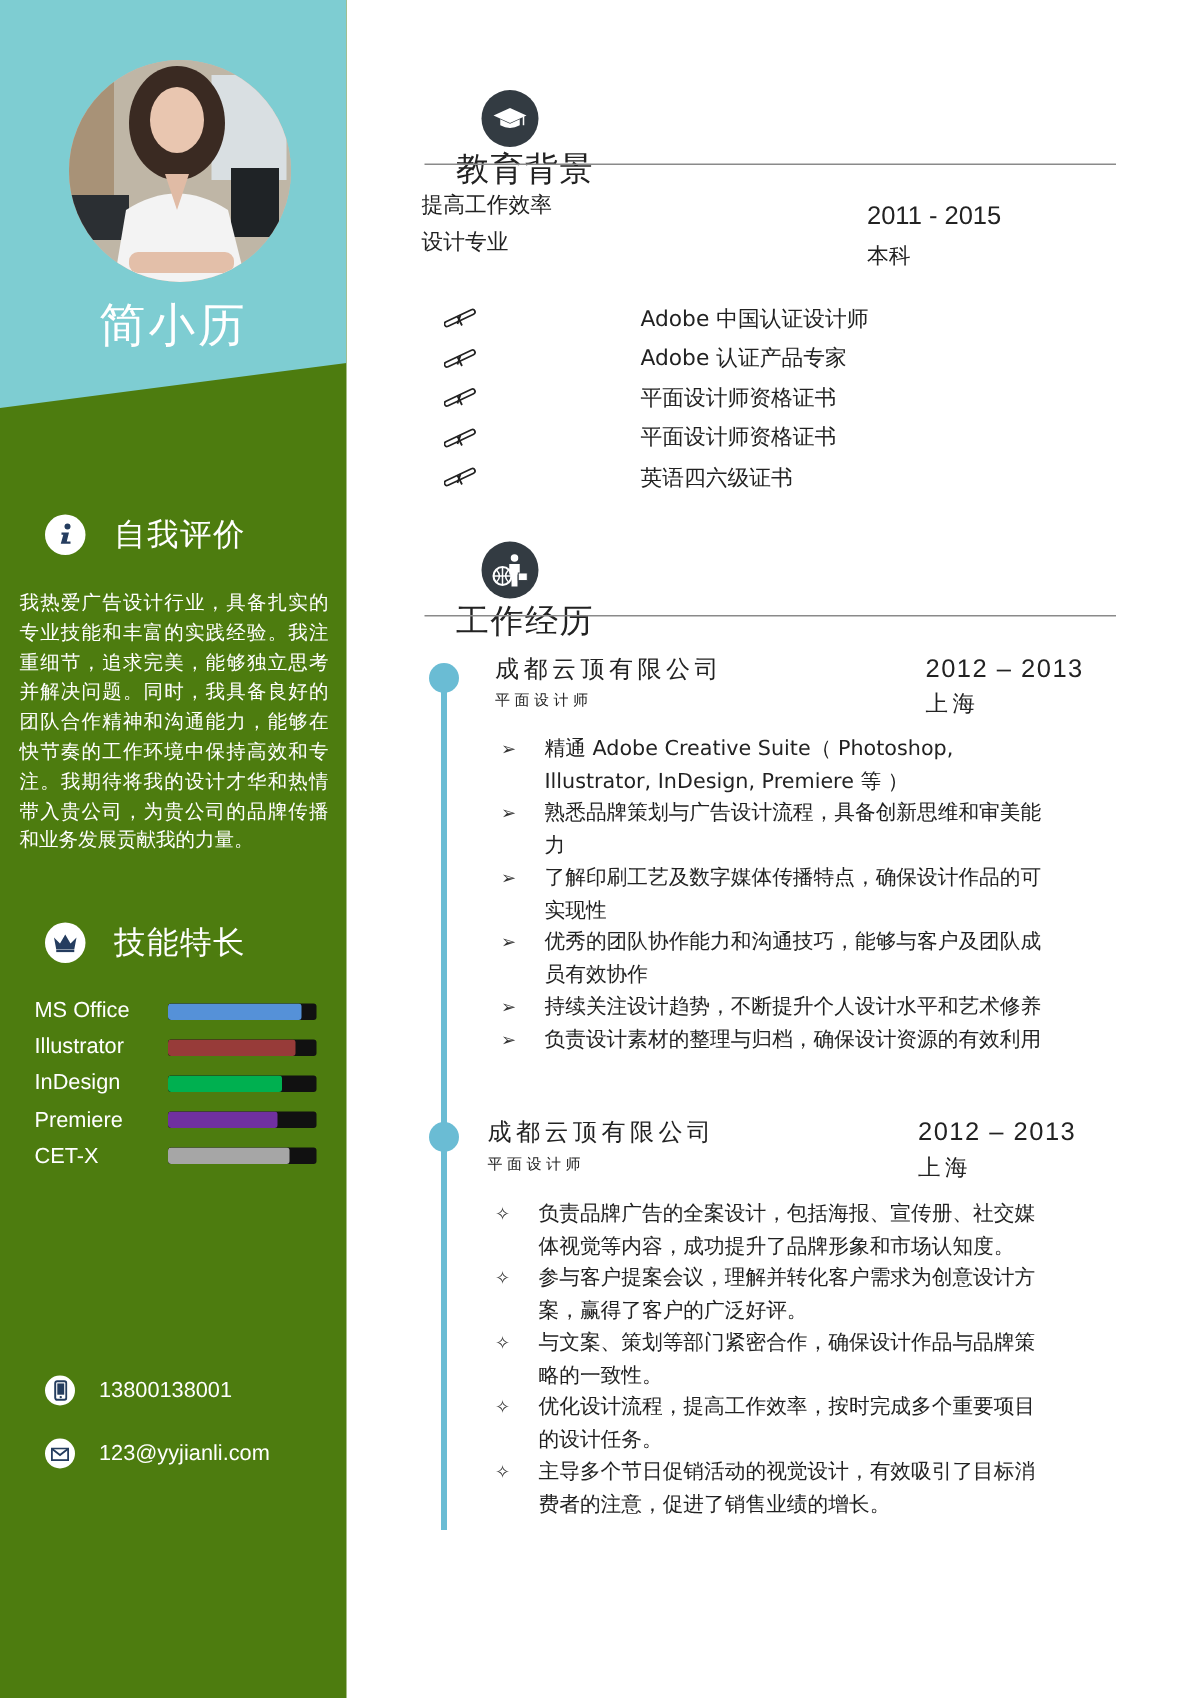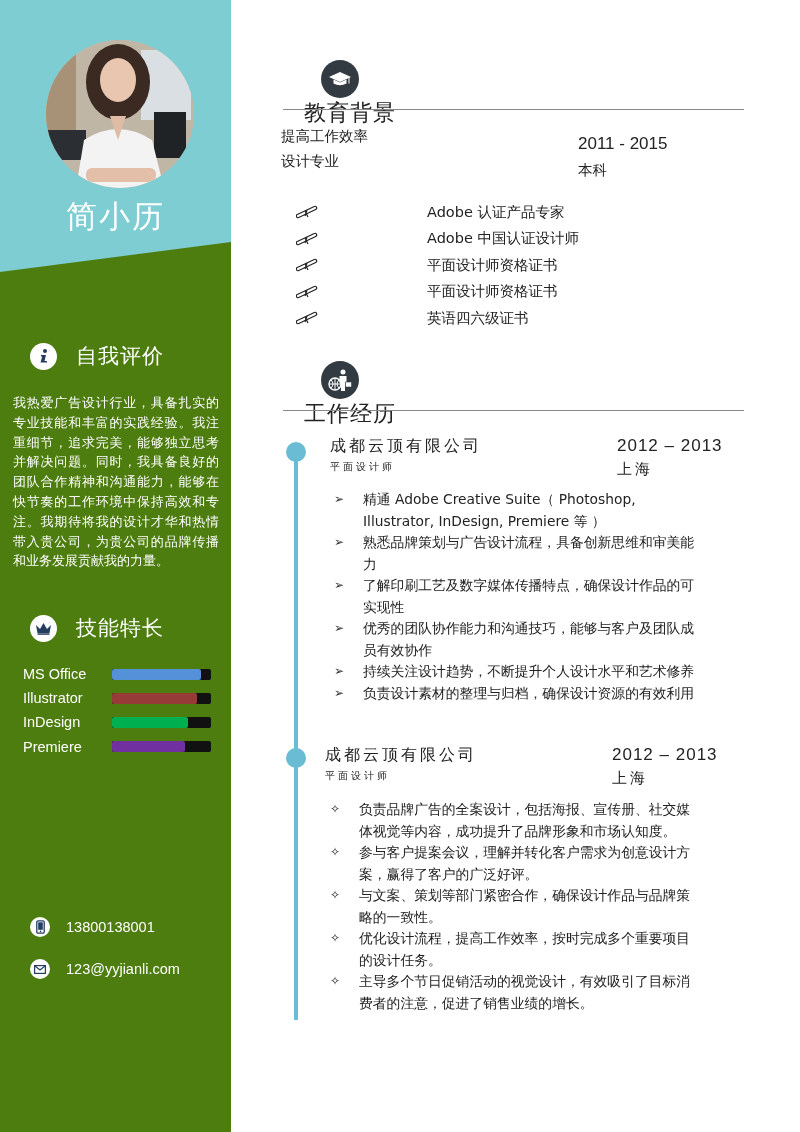--- a/index.html
+++ b/index.html
@@ -125,20 +125,26 @@
       <div class="bar">
           <div class="fill" style="width:77%;background:#00b050;"></div>
         </div>
     </div>
     <div class="skill">
       <div class="lbl">Premiere</div>
       <div class="bar">
           <div class="fill" style="width:74%;background:#7030a0;"></div>
         </div>
     </div>
+    <div class="skill">
+      <div class="lbl">CET-X</div>
+      <div class="bar">
+          <div class="fill" style="width:82%;background:#a6a6a6;"></div>
+        </div>
+    </div>
   </div>
 
   <div class="contact" style="top:917px;">
     <div class="ci">
       <svg width="9" height="14" viewBox="0 0 9 14">
           <rect x="0.8" y="0.8" width="7.4" height="12.4" rx="1.3" fill="none" stroke="#253d5f" stroke-width="1.3"></rect>
           <rect x="2.2" y="2.3" width="4.6" height="7.5" fill="#253d5f"></rect>
           <circle cx="4.5" cy="11.4" r="0.8" fill="#253d5f"></circle>
         </svg>
     </div>
@@ -174,31 +180,31 @@
 
 <div class="certs">
   <div class="cert">
     <span class="ic">
         <svg width="24" height="14" viewBox="0 0 24 14">
           <path d="M2 11 L19 3" stroke="#222" stroke-width="4.5" stroke-linecap="round"></path>
           <path d="M2 11 L19 3" stroke="#fff" stroke-width="2.2" stroke-linecap="round"></path>
           <path d="M9 6 L12 12 M11 5 L9 11" stroke="#222" stroke-width="1.2"></path>
         </svg>
       </span>
+    <span class="txt">Adobe 中国认证设计师</span>
+  </div>
+  <div class="cert">
+    <span class="ic">
+        <svg width="24" height="14" viewBox="0 0 24 14">
+          <path d="M2 11 L19 3" stroke="#222" stroke-width="4.5" stroke-linecap="round"></path>
+          <path d="M2 11 L19 3" stroke="#fff" stroke-width="2.2" stroke-linecap="round"></path>
+          <path d="M9 6 L12 12 M11 5 L9 11" stroke="#222" stroke-width="1.2"></path>
+        </svg>
+      </span>
     <span class="txt">Adobe 认证产品专家</span>
-  </div>
-  <div class="cert">
-    <span class="ic">
-        <svg width="24" height="14" viewBox="0 0 24 14">
-          <path d="M2 11 L19 3" stroke="#222" stroke-width="4.5" stroke-linecap="round"></path>
-          <path d="M2 11 L19 3" stroke="#fff" stroke-width="2.2" stroke-linecap="round"></path>
-          <path d="M9 6 L12 12 M11 5 L9 11" stroke="#222" stroke-width="1.2"></path>
-        </svg>
-      </span>
-    <span class="txt">Adobe 中国认证设计师</span>
   </div>
   <div class="cert">
     <span class="ic">
         <svg width="24" height="14" viewBox="0 0 24 14">
           <path d="M2 11 L19 3" stroke="#222" stroke-width="4.5" stroke-linecap="round"></path>
           <path d="M2 11 L19 3" stroke="#fff" stroke-width="2.2" stroke-linecap="round"></path>
           <path d="M9 6 L12 12 M11 5 L9 11" stroke="#222" stroke-width="1.2"></path>
         </svg>
       </span>
     <span class="txt">平面设计师资格证书</span>

